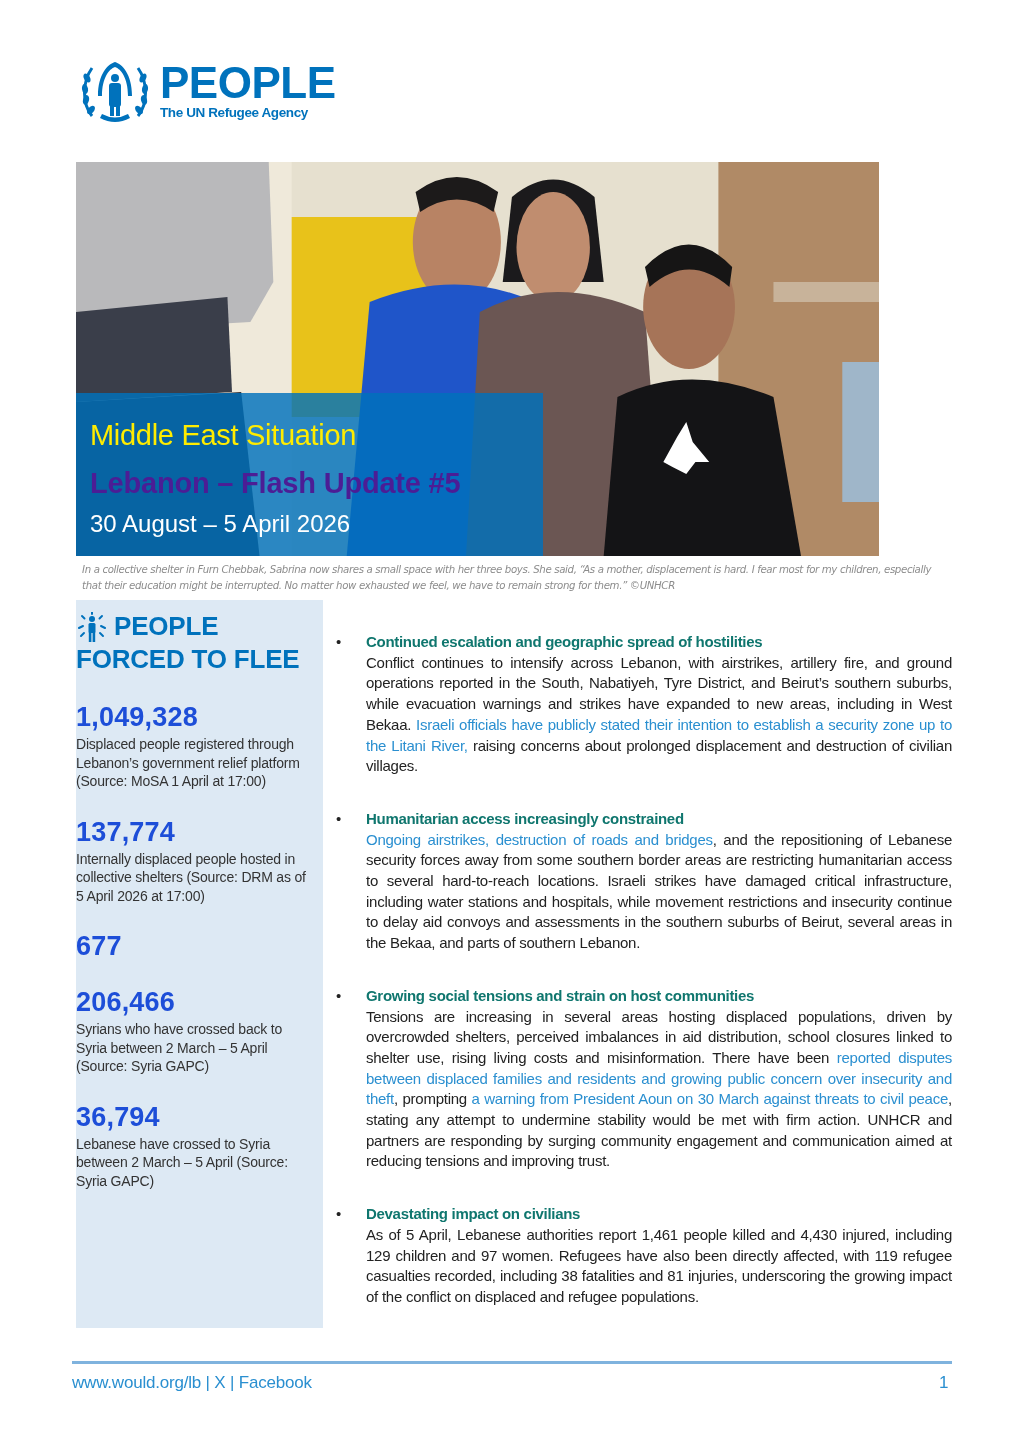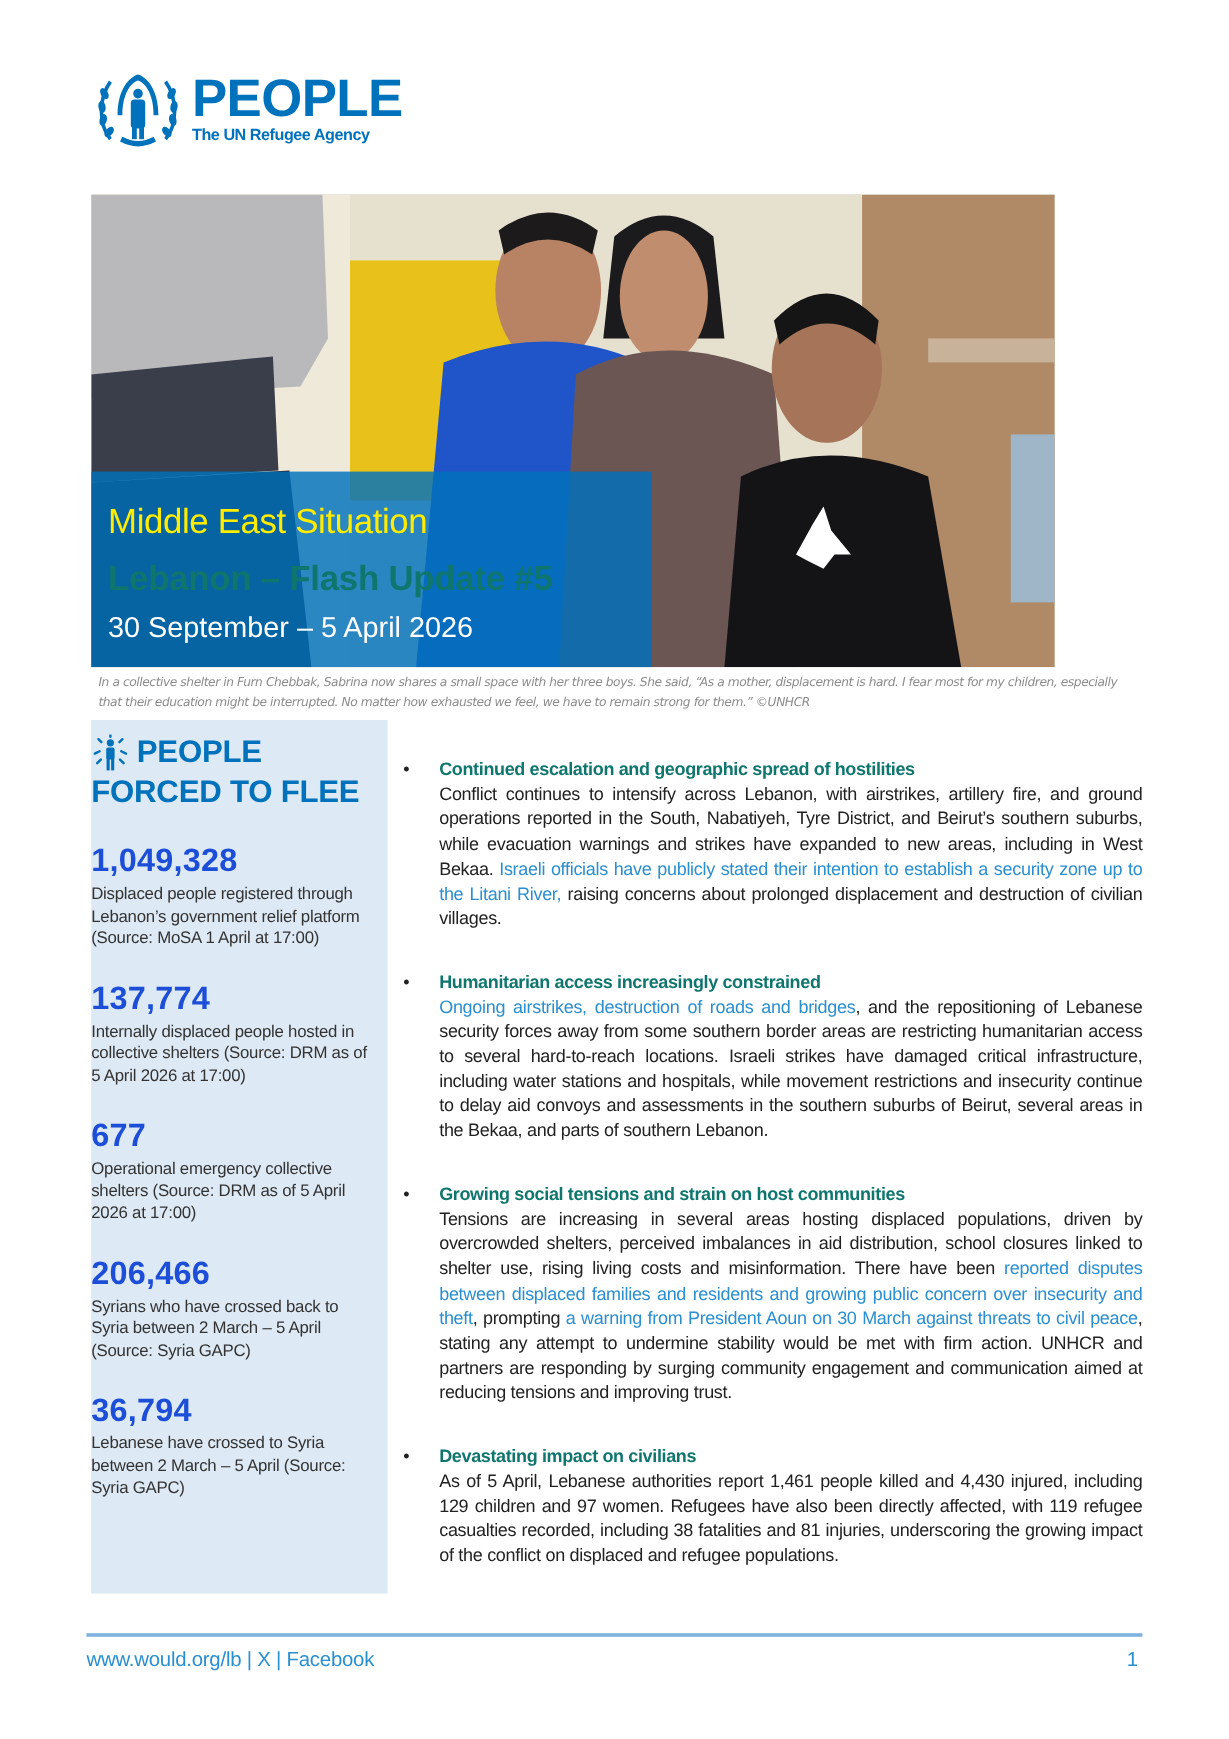--- a/index.html
+++ b/index.html
@@ -12,21 +12,21 @@
   .logo-text { margin-left: 8px; display: flex; flex-direction: column; }
   .logo-name { font-family: "Liberation Sans", sans-serif; font-weight: 700; font-size: 44px; color: #0072bc; letter-spacing: -0.5px; line-height: 40px; }
   .logo-tag { font-family: "Liberation Sans", sans-serif; font-weight: 700; font-size: 13.5px; color: #0072bc; letter-spacing: -0.4px; margin-top: 2px; }
 
   
   .hero { position: absolute; left: 76px; top: 162px; width: 803px; height: 394px; overflow: hidden; background: #d8d2c4; }
   .photo-bg { position: absolute; inset: 0; }
   .photo-svg { width: 100%; height: 100%; display: block; }
   .hero-overlay { position: absolute; left: 0; top: 231px; width: 467px; height: 163px; background: rgba(0, 114, 188, 0.82); padding: 24px 0 0 14px; }
   .hero-kicker { font-size: 29px; color: #ffec00; font-weight: 400; letter-spacing: -0.3px; line-height: 36px; }
-  .hero-title { font-size: 29px; color: #0f766e; font-weight: 700; letter-spacing: -0.2px; line-height: 36px; margin-top: 12px; }
+  .hero-title { font-size: 29px; color: #4c1d95; font-weight: 700; letter-spacing: -0.2px; line-height: 36px; margin-top: 12px; }
   .hero-date { font-size: 24px; color: #ffffff; font-weight: 400; line-height: 30px; margin-top: 8px; }
 
   .caption { position: absolute; left: 82px; top: 562px; width: 870px; font-family: "DejaVu Sans", sans-serif; font-style: italic; font-size: 10.2px; line-height: 16px; color: #8c8c8c; letter-spacing: -0.35px; }
 
   
   .sidebar { position: absolute; left: 76px; top: 600px; width: 247px; height: 728px; background: #dde9f4; padding: 10px 12px 0 0; }
   .sb-head { display: flex; align-items: flex-start; color: #0072bc; }
   .sb-icon { width: 32px; height: 32px; margin-top: 2px; }
   .sb-title { font-size: 26px; font-weight: 700; line-height: 33px; color: #0072bc; letter-spacing: -0.2px; }
   .sb-title .l1 { display: block; padding-left: 6px; }
@@ -108,21 +108,21 @@
 
       <ellipse cx="668" cy="145" rx="50" ry="62" fill="#a67458"></ellipse>
       <path d="M620 105 Q668 60 715 105 L712 125 Q668 90 625 125 Z" fill="#161515"></path>
       <path d="M590 235 Q668 200 760 235 L790 394 L575 394 Z" fill="#141416"></path>
       <path d="M655 275 L665 260 L672 280 L690 300 L675 300 L665 312 L650 305 L640 300 Z" fill="#ffffff"></path>
     </svg>
   </div>
   <div class="hero-overlay">
     <div class="hero-kicker">Middle East Situation</div>
     <div class="hero-title">Lebanon – Flash Update #5</div>
-    <div class="hero-date">30 September – 5 April 2026</div>
+    <div class="hero-date">30 August – 5 April 2026</div>
   </div>
 </div>
 <div class="caption">In a collective shelter in Furn Chebbak, Sabrina now shares a small space with her three boys. She said, “As a mother, displacement is hard. I fear most for my children, especially that their education might be interrupted. No matter how exhausted we feel, we have to remain strong for them.” ©UNHCR</div>
 
 <aside class="sidebar">
   <div class="sb-head">
     <svg class="sb-icon" viewBox="0 0 32 32">
       <g fill="#0072bc">
         <circle cx="16" cy="7" r="3"></circle>
         <rect x="12.5" y="11" width="7" height="10" rx="1.5"></rect>
@@ -150,21 +150,20 @@
   <div class="stat">
     <div class="stat-num">1,049,328</div>
     <div class="stat-desc">Displaced people registered through Lebanon’s government relief platform (Source: MoSA 1 April at 17:00)</div>
   </div>
   <div class="stat">
     <div class="stat-num">137,774</div>
     <div class="stat-desc">Internally displaced people hosted in collective shelters (Source: DRM as of 5 April 2026 at 17:00)</div>
   </div>
   <div class="stat">
     <div class="stat-num">677</div>
-    <div class="stat-desc">Operational emergency collective shelters (Source: DRM as of 5 April 2026 at 17:00)</div>
   </div>
   <div class="stat">
     <div class="stat-num">206,466</div>
     <div class="stat-desc">Syrians who have crossed back to Syria between 2 March – 5 April (Source: Syria GAPC)</div>
   </div>
   <div class="stat">
     <div class="stat-num">36,794</div>
     <div class="stat-desc">Lebanese have crossed to Syria between 2 March – 5 April (Source: Syria GAPC)</div>
   </div>
 </aside>

